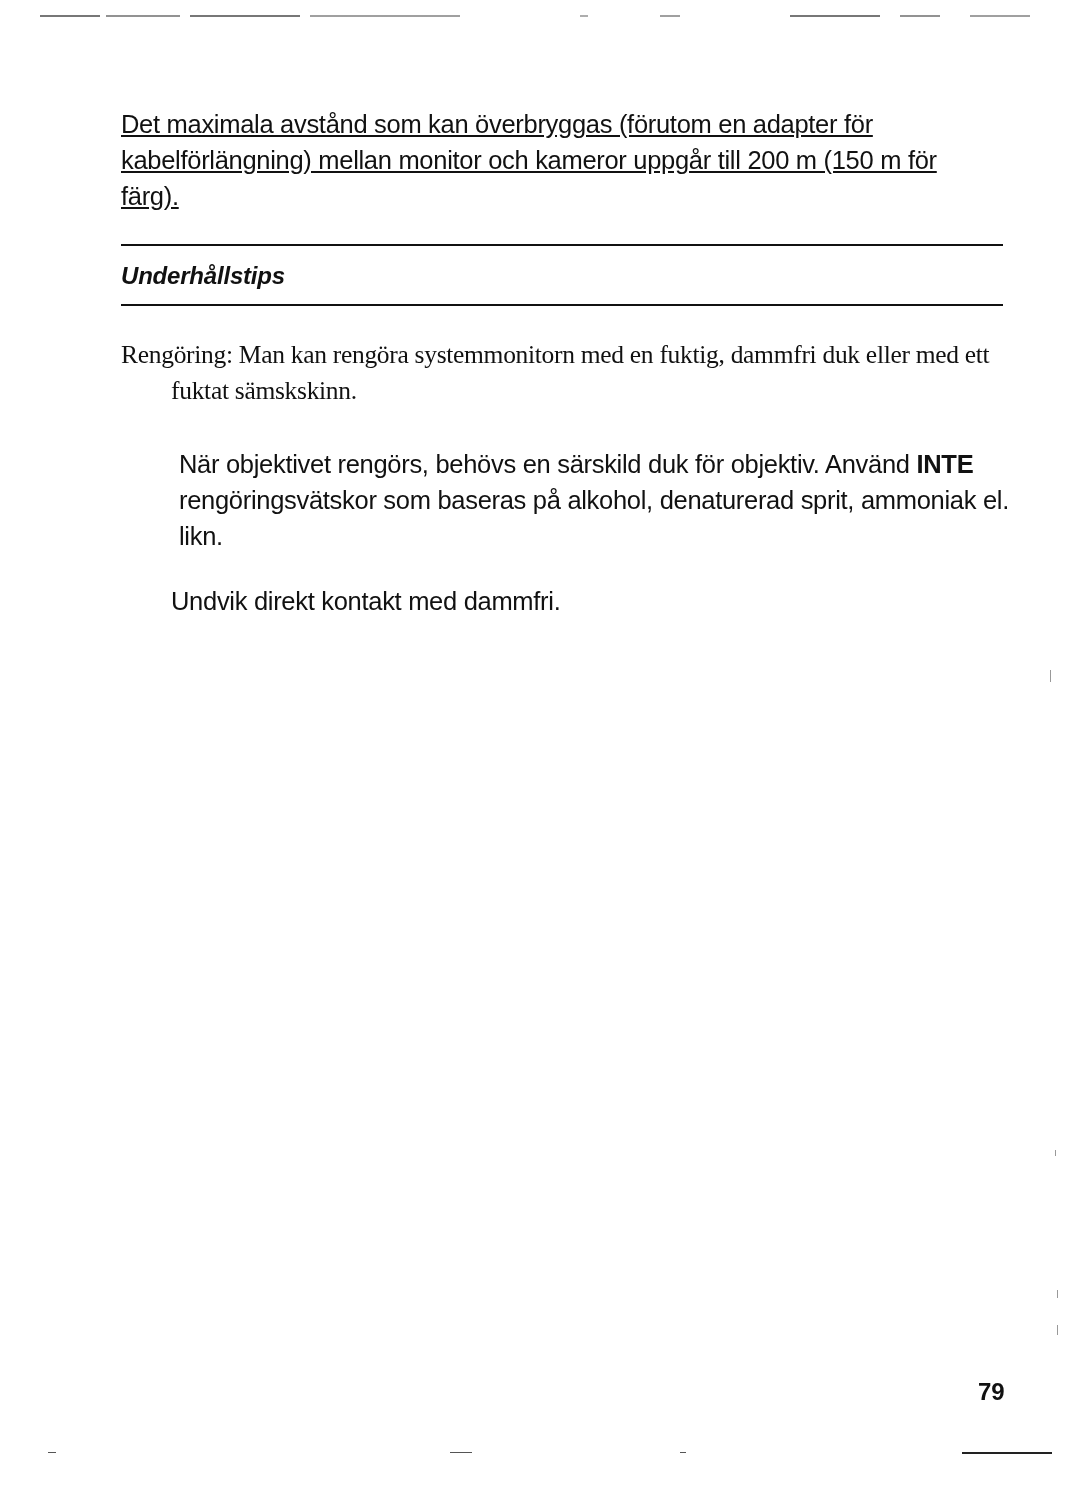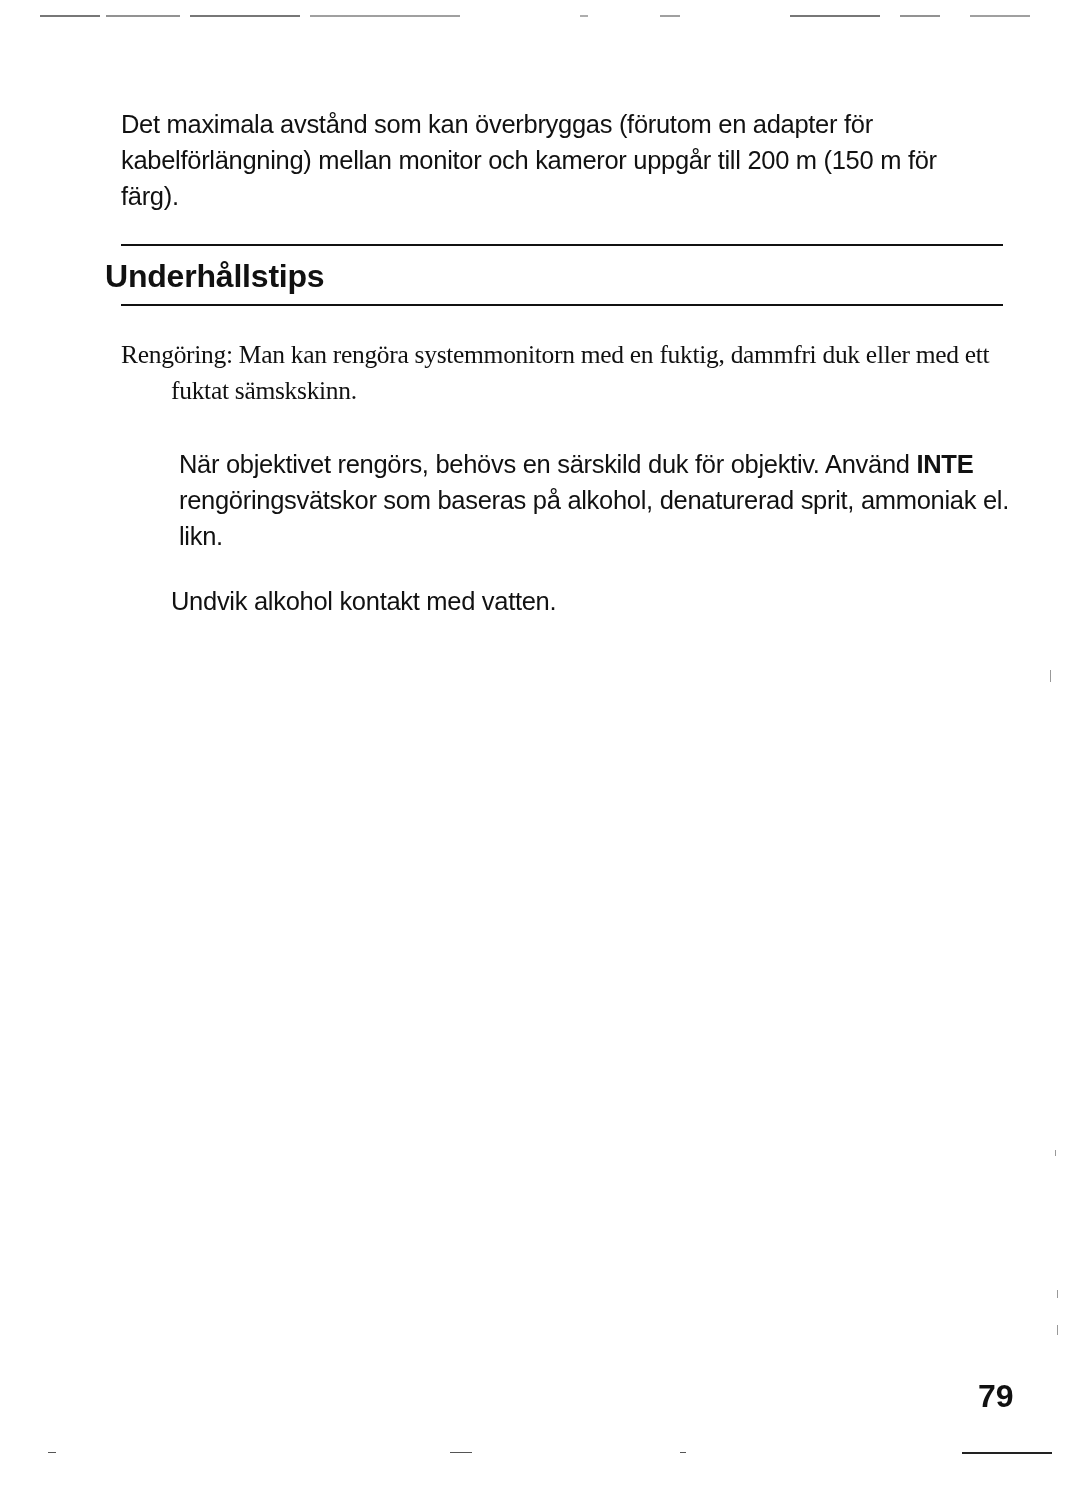--- a/index.html
+++ b/index.html
@@ -39,78 +39,79 @@
       position: absolute;
       left: 121px;
       width: 882px;
       height: 2px;
       background: #111;
     }
     .rule-top { top: 244px; }
     .rule-bottom { top: 304px; }
     .section-title {
       position: absolute;
-      left: 105px;
+      left: 121px;
       top: 254px;
-      font-size: 32px;
+      font-size: 24px;
       font-weight: bold;
       line-height: 44px;
       letter-spacing: -0.2px;
+      font-style: italic;
     }
     .hanging {
       left: 121px;
       top: 337px;
       width: 880px;
       padding-left: 50px;
       text-indent: -50px;
     }
     .indented {
       left: 171px;
       width: 830px;
     }
     .p2 { top: 438px; }
     .p3 { top: 583px; }
     .bold { font-weight: bold; }
     .page-number {
       position: absolute;
       left: 978px;
       top: 1378px;
-      font-size: 32px;
+      font-size: 24px;
       font-weight: bold;
     }
     .scan-bottom-mark {
       position: absolute;
       height: 1px;
       background: #555;
       top: 1452px;
     }
     .scan-dot {
       position: absolute;
       width: 1px;
       background: #999;
     }
   </style>
 </head>
 <body>
 
 <div class="scan-top"></div>
 
-<p class="para intro" style="margin:0;">Det maximala avstånd som kan överbryggas (förutom en adapter för kabelförlängning) mellan monitor och kameror uppgår till 200 m (150 m för färg).</p>
+<p class="para intro" style="margin:0;text-decoration:underline;">Det maximala avstånd som kan överbryggas (förutom en adapter för kabelförlängning) mellan monitor och kameror uppgår till 200 m (150 m för färg).</p>
 
 <div class="rule rule-top"></div>
 <h2 class="section-title" style="margin:0;">Underhållstips</h2>
 <div class="rule rule-bottom"></div>
 
 <p class="para hanging" style="margin:0;font-family:Liberation Serif, serif;">Rengöring: Man kan rengöra systemmonitorn med en fuktig, dammfri duk eller med ett fuktat sämskskinn.</p>
 
 <p class="para indented p2" style="margin:8px;">
   <span>När objektivet rengörs, behövs en särskild duk för objektiv. Använd </span><span class="bold">INTE</span><span> rengöringsvätskor som baseras på alkohol, denaturerad sprit, ammoniak el. likn.</span>
 </p>
 
-<p class="para indented p3" style="margin:0;">Undvik alkohol kontakt med vatten.</p>
+<p class="para indented p3" style="margin:0;">Undvik direkt kontakt med dammfri.</p>
 
 <div class="page-number">79</div>
 
 <div class="scan-bottom-mark" style="left:48px;width:8px;"></div>
 <div class="scan-bottom-mark" style="left:450px;width:22px;"></div>
 <div class="scan-bottom-mark" style="left:680px;width:6px;"></div>
 <div class="scan-bottom-mark" style="left:962px;width:90px;height:2px;background:#222;"></div>
 <div class="scan-dot" style="left:1050px;top:670px;height:12px;"></div>
 <div class="scan-dot" style="left:1055px;top:1150px;height:6px;"></div>
 <div class="scan-dot" style="left:1057px;top:1290px;height:8px;"></div>

